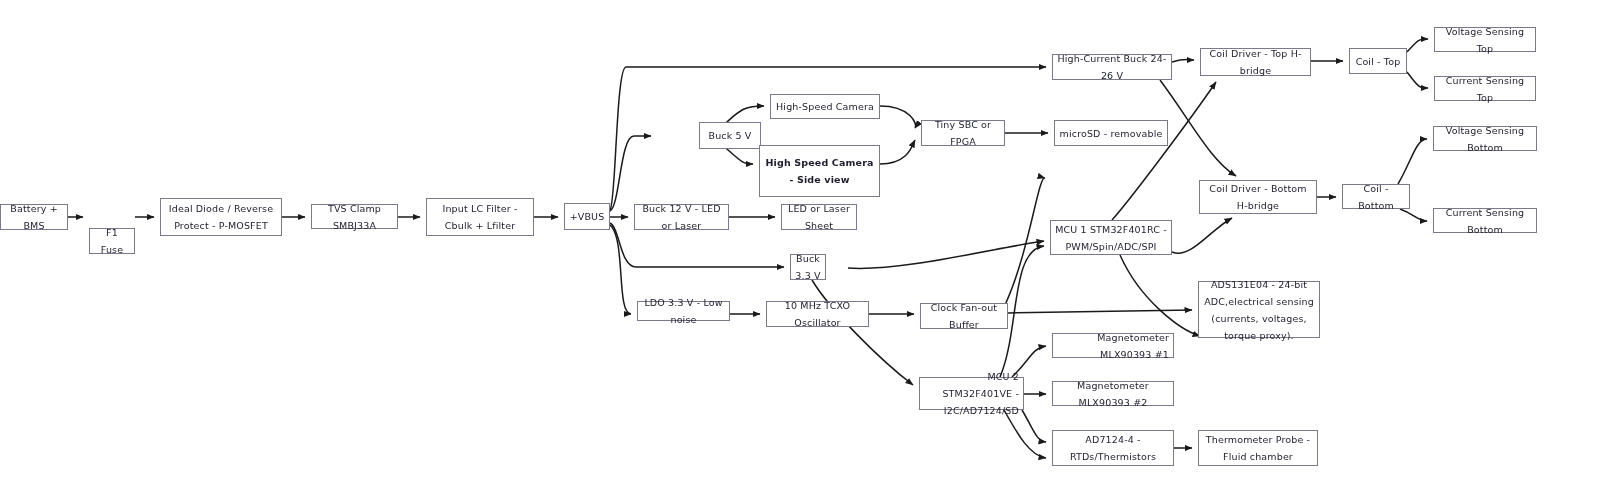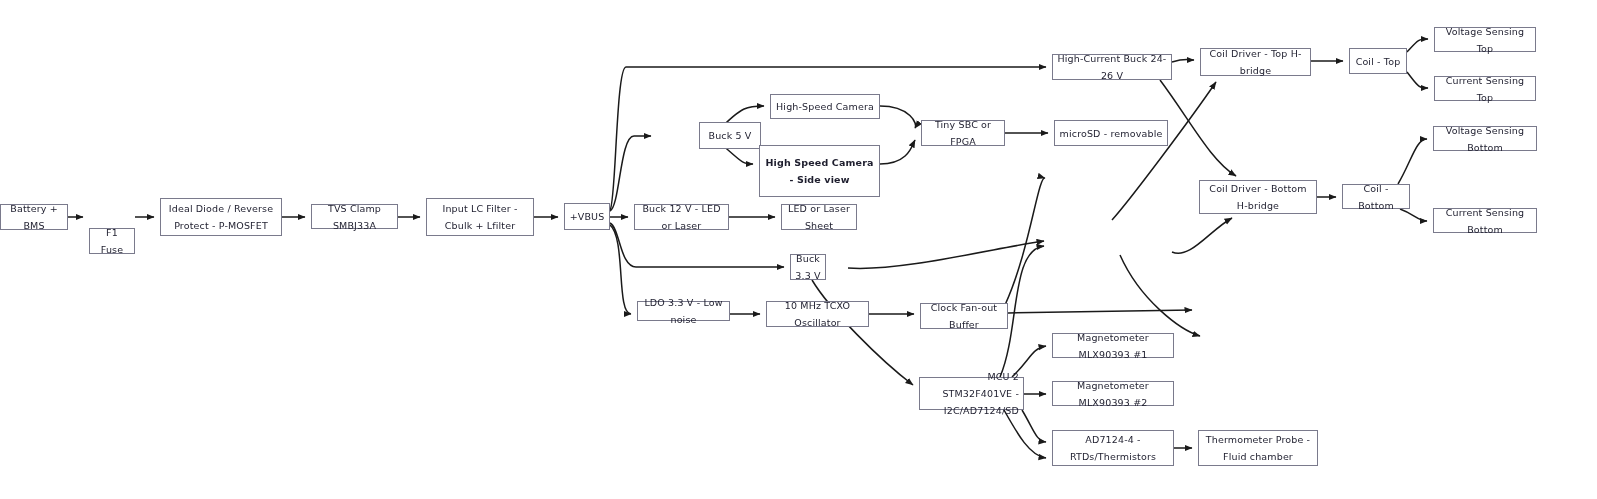--- a/index.html
+++ b/index.html
@@ -169,21 +169,27 @@
     </div>
     <div class="node" style="left: 1342px; top: 184px; width: 68px; height: 25px; border-color: rgb(122, 122, 140); background: rgb(255, 255, 255); color: rgb(30, 30, 46);">
       <span>Coil - Bottom</span>
     </div>
     <div class="node" style="left: 1433px; top: 126px; width: 104px; height: 25px; border-color: rgb(122, 122, 140); background: rgb(255, 255, 255); color: rgb(30, 30, 46);">
       <span>Voltage Sensing Bottom</span>
     </div>
     <div class="node" style="left: 1433px; top: 208px; width: 104px; height: 25px; border-color: rgb(122, 122, 140); background: rgb(255, 255, 255); color: rgb(30, 30, 46);">
       <span>Current Sensing Bottom</span>
     </div>
-    <div class="node" style="left: 1052px; top: 333px; width: 122px; height: 25px; border-color: rgb(122, 122, 140); background: rgb(255, 255, 255); color: rgb(30, 30, 46);">
+    <div class="node" style="left: 1050px; top: 220px; width: 122px; height: 35px; border-color: rgb(122, 122, 140); background: rgb(255, 255, 255); color: rgb(30, 30, 46);">
+      <span>MCU 1 STM32F401RC - PWM/Spin/ADC/SPI</span>
+    </div>
+    <div class="node" style="left: 1198px; top: 281px; width: 122px; height: 57px; border-color: rgb(122, 122, 140); background: rgb(255, 255, 255); color: rgb(30, 30, 46);">
+      <span>ADS131E04 - 24-bit ADC,electrical sensing (currents, voltages, torque proxy).</span>
+    </div>
+    <div class="node" style="left: 1052px; top: 333px; width: 122px; height: 25px; border-color: rgb(122, 122, 140); background: rgb(255, 255, 255); color: rgb(30, 30, 46); text-align: right;">
       <span>Magnetometer MLX90393 #1</span>
     </div>
     <div class="node" style="left: 919px; top: 377px; width: 105px; height: 33px; border-color: rgb(122, 122, 140); background: rgb(255, 255, 255); color: rgb(30, 30, 46); text-align: right;">
       <span>MCU 2 STM32F401VE - I2C/AD7124/SD</span>
     </div>
     <div class="node" style="left: 1052px; top: 381px; width: 122px; height: 25px; border-color: rgb(122, 122, 140); background: rgb(255, 255, 255); color: rgb(30, 30, 46);">
       <span>Magnetometer MLX90393 #2</span>
     </div>
     <div class="node" style="left: 1052px; top: 430px; width: 122px; height: 36px; border-color: rgb(122, 122, 140); background: rgb(255, 255, 255); color: rgb(30, 30, 46);">
       <span>AD7124-4 - RTDs/Thermistors</span>

